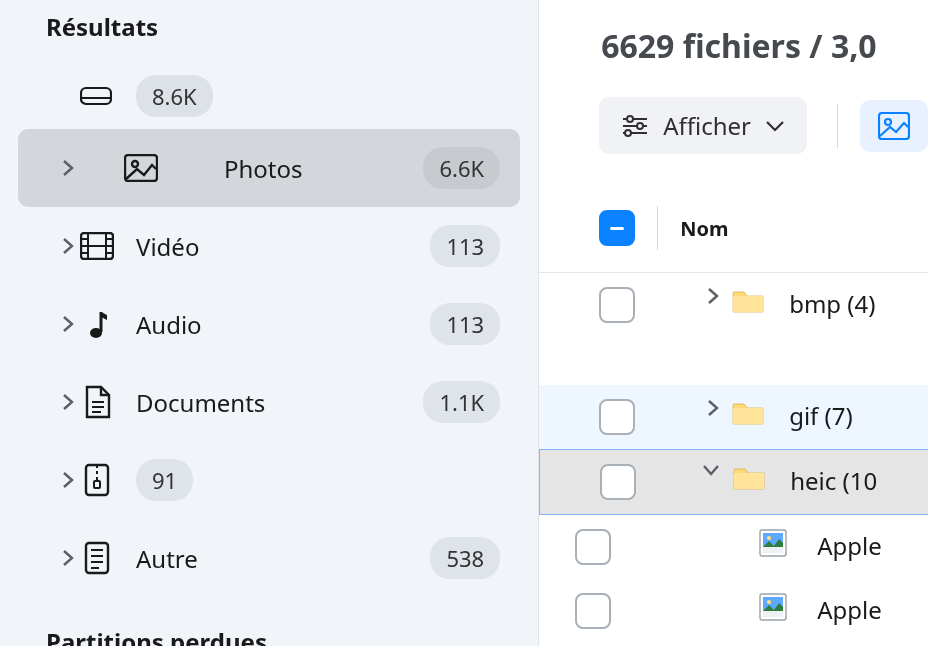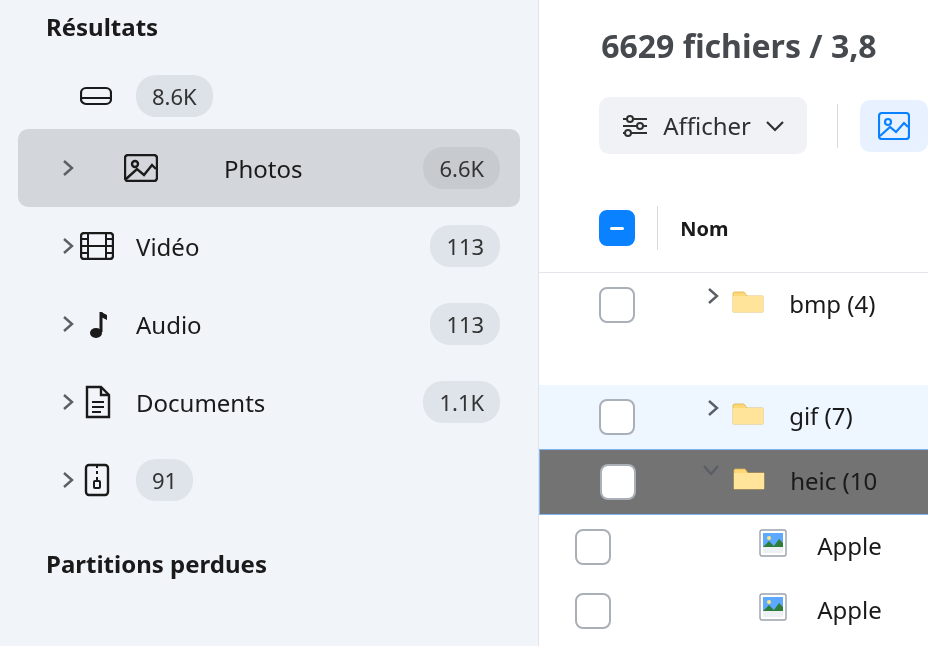--- a/index.html
+++ b/index.html
@@ -191,21 +191,21 @@
       display: flex;
       align-items: flex-start;
       padding: 14px 0 14px 60px;
       min-height: 64px;
     }
     .file-row.sel1 {
       background: #eef6ff;
       margin-top: 48px;
     }
     .file-row.sel2 {
-      background: #737373;
+      background: #e5e5e5;
       border: 1px solid #7fb5f5;
       border-right: none;
     }
     .file-row .checkbox {
       flex-shrink: 0;
     }
     .expand-slot {
       width: 96px;
       display: flex;
       align-items: center;
@@ -325,27 +325,45 @@
         </div>
         <div class="icon-slot">
           <svg width="28" height="34" viewBox="0 0 28 34">
             <rect x="3" y="2" width="22" height="30" rx="3" fill="none" stroke="#1a1a1a" stroke-width="2.4"></rect>
             <line x1="14" y1="2" x2="14" y2="18" stroke="#1a1a1a" stroke-width="2" stroke-dasharray="3,3"></line>
             <rect x="11" y="18" width="6" height="7" rx="1" fill="none" stroke="#1a1a1a" stroke-width="2"></rect>
           </svg>
         </div>
         <div class="count-badge">91</div>
       </div>
+      <div class="cat-row">
+        <div class="chevron-left">
+          <svg width="12" height="18" viewBox="0 0 12 18">
+            <polyline points="2,2 10,9 2,16" fill="none" stroke="#5a5f66" stroke-width="2.4"></polyline>
+          </svg>
+        </div>
+        <div class="icon-slot">
+          <svg width="28" height="34" viewBox="0 0 28 34">
+            <rect x="3" y="2" width="22" height="30" rx="3" fill="none" stroke="#1a1a1a" stroke-width="2.4"></rect>
+            <line x1="8" y1="9" x2="20" y2="9" stroke="#1a1a1a" stroke-width="2"></line>
+            <line x1="8" y1="15" x2="20" y2="15" stroke="#1a1a1a" stroke-width="2"></line>
+            <line x1="8" y1="21" x2="20" y2="21" stroke="#1a1a1a" stroke-width="2"></line>
+            <line x1="8" y1="27" x2="16" y2="27" stroke="#1a1a1a" stroke-width="2"></line>
+          </svg>
+        </div>
+        <div class="label">Autre</div>
+        <div class="count-badge">538</div>
+      </div>
     </div>
 
   <div class="subtitle">Partitions perdues</div>
 </div>
 
 <div class="main">
-  <div class="summary">6629 fichiers / 3,8</div>
+  <div class="summary">6629 fichiers / 3,0</div>
 
   <div class="toolbar">
     <div class="btn">
       <span>
         <svg width="28" height="24" viewBox="0 0 28 24">
           <line x1="2" y1="5" x2="26" y2="5" stroke="#303030" stroke-width="2"></line>
           <line x1="2" y1="12" x2="26" y2="12" stroke="#303030" stroke-width="2"></line>
           <line x1="2" y1="19" x2="26" y2="19" stroke="#303030" stroke-width="2"></line>
           <circle cx="9" cy="5" r="3" fill="#f0f2f5" stroke="#303030" stroke-width="2"></circle>
           <circle cx="19" cy="12" r="3" fill="#f0f2f5" stroke="#303030" stroke-width="2"></circle>

